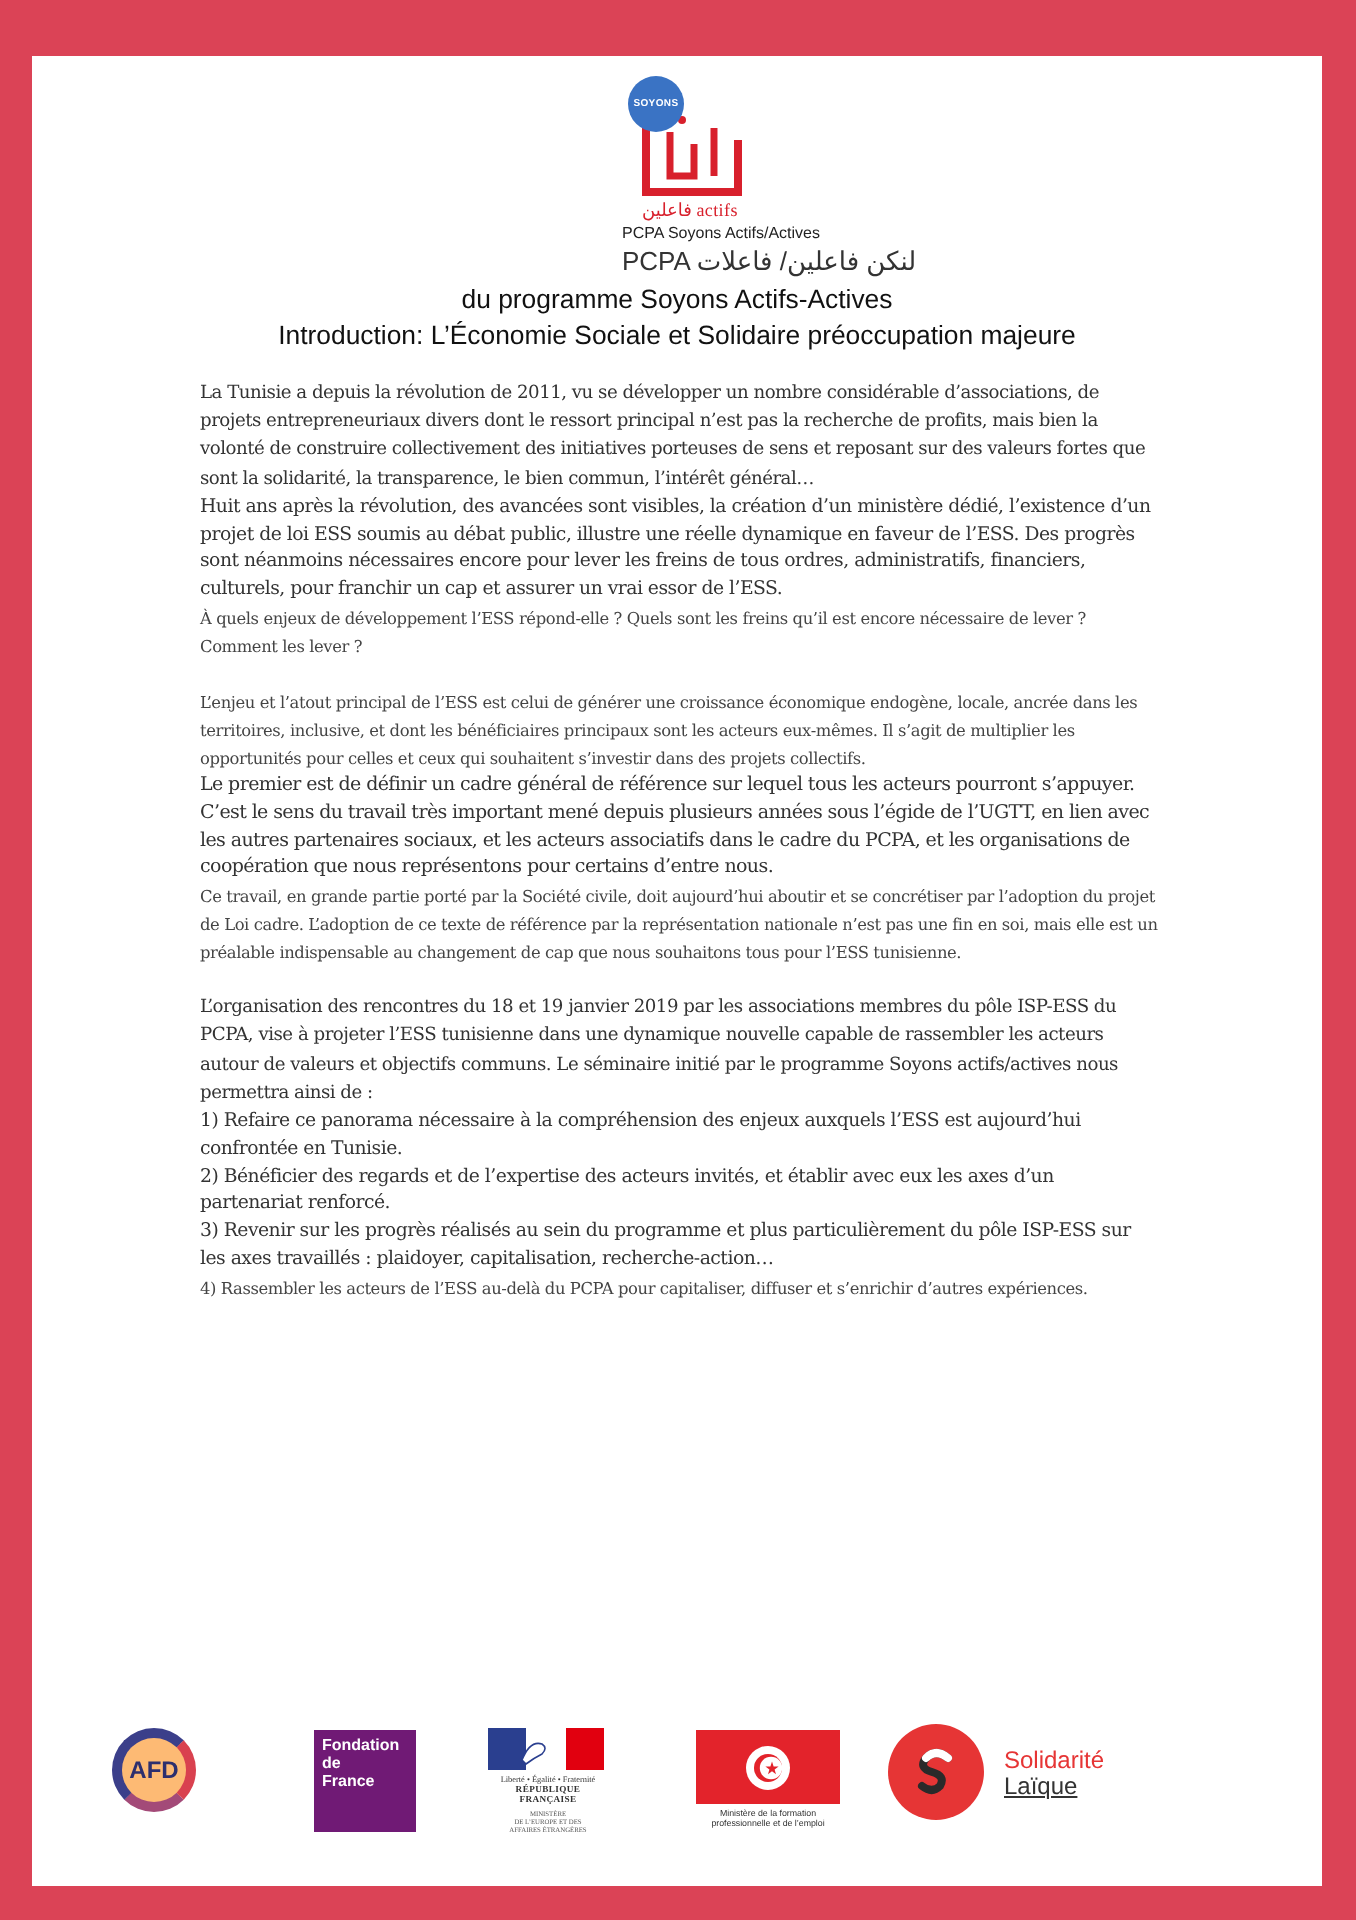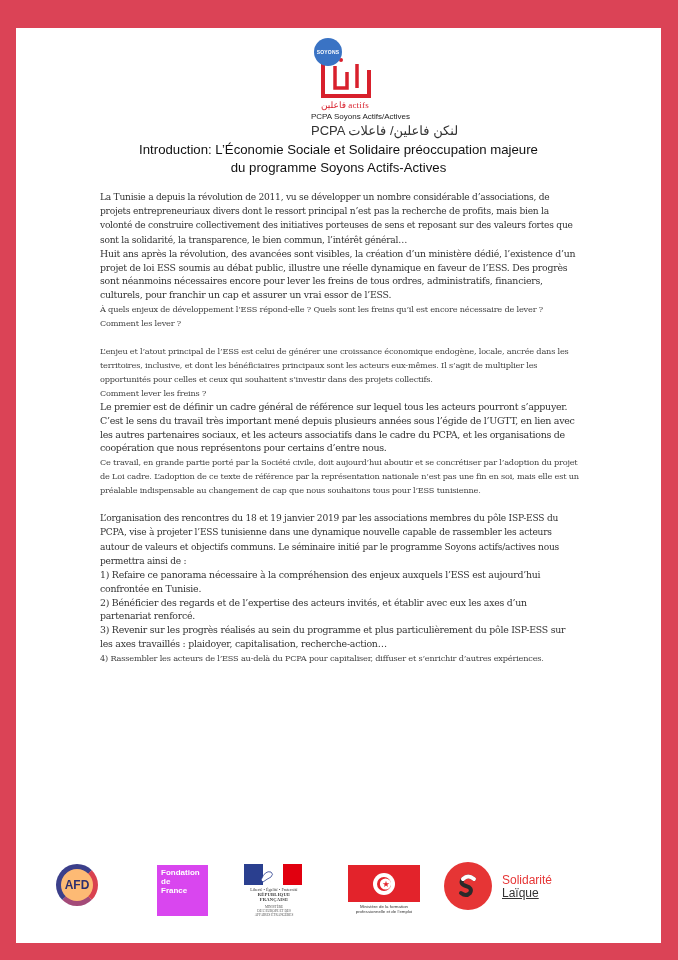--- a/index.html
+++ b/index.html
@@ -109,21 +109,21 @@
       display: flex; align-items: center; justify-content: center;
       background: #fdba74;
     }
     .afd span {
       font-family: "Liberation Sans", sans-serif;
       font-size: 12px; font-weight: bold; color: #2d2f6e;
     }
     .fdf {
       left: 141px; top: 15px;
       width: 51px; height: 51px;
-      background: #d946ef;
+      background: #701a75;
       color: #fff;
       font-family: "Liberation Sans", sans-serif;
       font-size: 8px; font-weight: bold;
       line-height: 9px;
       padding: 3px 4px;
       box-sizing: border-box;
     }
     .rf {
       left: 228px; top: 14px;
       width: 60px; height: 54px;
@@ -183,31 +183,30 @@
     </svg>
     <div class="soyons-circle">
       <span>SOYONS</span>
     </div>
     <div class="logo-actifs">فاعلين actifs</div>
     <div class="logo-line1">PCPA Soyons Actifs/Actives</div>
     <div class="logo-line2">PCPA لنكن فاعلين/ فاعلات</div>
   </div>
 
   <div class="title">
+    <div>du programme Soyons Actifs-Actives</div>
     <div>Introduction: L’Économie Sociale et Solidaire préoccupation majeure</div>
-    <div>du programme Soyons Actifs-Actives</div>
   </div>
 
   <div class="body-text">
     <p class="p p-a">La Tunisie a depuis la révolution de 2011, vu se développer un nombre considérable d’associations, de projets entrepreneuriaux divers dont le ressort principal n’est pas la recherche de profits, mais bien la volonté de construire collectivement des initiatives porteuses de sens et reposant sur des valeurs fortes que sont la solidarité, la transparence, le bien commun, l’intérêt général…</p>
     <p class="p p-b"> Huit ans après la révolution, des avancées sont visibles, la création d’un ministère dédié, l’existence d’un projet de loi ESS soumis au débat public, illustre une réelle dynamique en faveur de l’ESS. Des progrès sont néanmoins nécessaires encore pour lever les freins de tous ordres, administratifs, financiers, culturels, pour franchir un cap et assurer un vrai essor de l’ESS.</p>
     <p class="p p-c">À quels enjeux de développement l’ESS répond-elle ? Quels sont les freins qu’il est encore nécessaire de lever ? Comment les lever ?</p>
     <div class="gap"></div>
     <p class="p p-c">L’enjeu et l’atout principal de l’ESS est celui de générer une croissance économique endogène, locale, ancrée dans les territoires, inclusive, et dont les bénéficiaires principaux sont les acteurs eux-mêmes. Il s’agit  de multiplier les opportunités pour celles et ceux qui souhaitent s’investir dans des projets collectifs.</p>
-    <p class="p p-c">Comment lever les freins ?</p>
     <p class="p p-d">Le premier est de définir un cadre général de référence sur lequel tous les acteurs pourront s’appuyer. C’est le sens du travail très important mené depuis plusieurs années sous l’égide de l’UGTT, en lien avec les autres partenaires sociaux, et les acteurs associatifs dans le cadre du PCPA, et les organisations de coopération que nous représentons pour certains d’entre nous.</p>
     <p class="p p-c">Ce travail, en grande partie porté par la Société civile, doit aujourd’hui aboutir et se concrétiser par l’adoption du projet de Loi cadre. L’adoption de ce texte de référence par la représentation nationale n’est pas une fin en soi, mais elle est un préalable indispensable au changement de cap que nous souhaitons tous pour l’ESS tunisienne.</p>
     <div class="gap"></div>
     <p class="p p-a">L’organisation des rencontres du 18 et 19 janvier 2019 par les associations membres du pôle ISP-ESS du PCPA, vise à projeter l’ESS tunisienne dans une dynamique nouvelle capable de rassembler les acteurs autour de valeurs et objectifs communs.  Le séminaire initié par le programme Soyons actifs/actives nous permettra ainsi de :</p>
     <p class="p p-b">1) Refaire ce panorama nécessaire à la compréhension des enjeux auxquels l’ESS est aujourd’hui confrontée en Tunisie.</p>
     <p class="p p-b">2) Bénéficier des regards et de l’expertise des acteurs invités, et établir avec eux les axes d’un partenariat renforcé.</p>
     <p class="p p-b">3) Revenir sur les progrès réalisés au sein du programme et plus particulièrement du pôle ISP-ESS sur les axes travaillés : plaidoyer, capitalisation, recherche-action…</p>
     <p class="p p-c">4) Rassembler les acteurs de l’ESS au-delà du PCPA pour capitaliser, diffuser et s’enrichir d’autres expériences.</p>
     <div class="gap"></div>
   </div>

